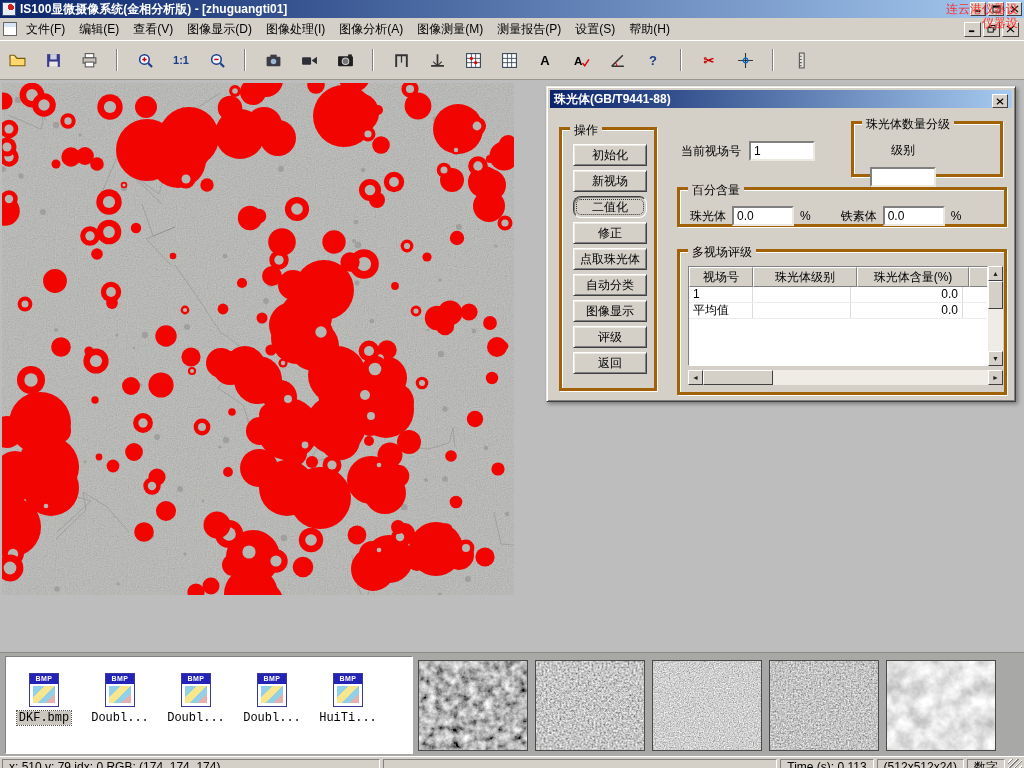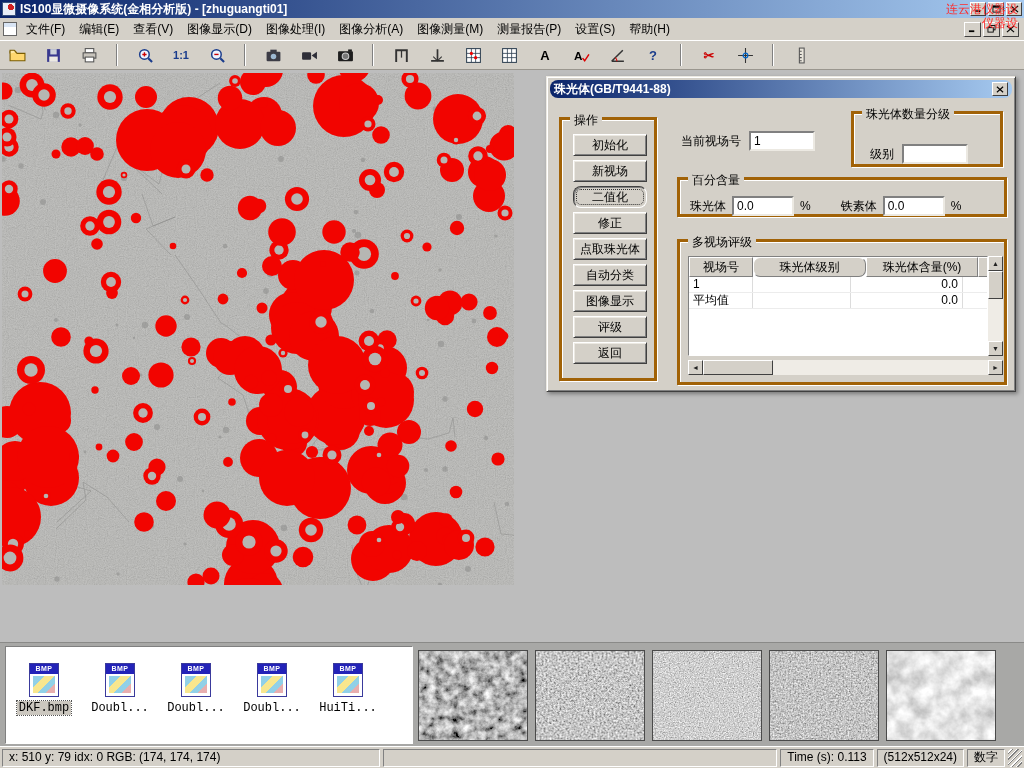--- a/index.html
+++ b/index.html
@@ -23,57 +23,57 @@
   .menubar{height:22px;background:#d4d0c8;display:flex;align-items:center;padding:0 3px;position:relative;}
   .mdi-icon{width:14px;height:14px;margin-right:2px;background:#fff;border:1px solid #666;
     background:linear-gradient(180deg,#d8e4f4 0 4px,#fff 4px);}
   .menu-item{padding:3px 7px;font-size:12px;white-space:nowrap;}
   .mdi-controls{margin-left:auto;display:flex;gap:2px;padding-right:2px;}
   .mdi-btn{width:17px;height:15px;background:#d4d0c8;border:1px solid;border-color:#fff #404040 #404040 #fff;
     display:flex;align-items:center;justify-content:center;padding:0;}
   .mdi-btn svg{width:9px;height:8px;}
 
   
-  .toolbar{height:30px;background:#d4d0c8;display:flex;align-items:center;padding:2px 4px;
+  .toolbar{height:40px;background:#d4d0c8;display:flex;align-items:center;padding:2px 4px;
     border-top:1px solid #fff;border-bottom:1px solid #9a968e;gap:10px;}
   .tb-btn{width:26px;height:25px;background:transparent;border:1px solid #d4d0c8;display:flex;align-items:center;justify-content:center;padding:0;}
   .tb-btn svg{width:17px;height:17px;}
   .tglyph{font-weight:bold;font-size:11px;font-family:"Liberation Sans",sans-serif;}
   .tb-sep{width:2px;height:22px;border-left:1px solid #808080;border-right:1px solid #fff;margin:0 4px;}
 
   
   .workspace{position:relative;height:572px;background:#bdbdbd;overflow:hidden;}
   .metal{position:absolute;left:2px;top:3px;display:block;background:#b6b6b3;}
 
   
   .dialog{position:absolute;left:546px;top:6px;width:470px;height:316px;background:#d4d0c8;
     border:1px solid;border-color:#ece9e2 #404040 #404040 #ece9e2;
     box-shadow:inset 1px 1px 0 #fff, inset -1px -1px 0 #808080, 2px 2px 4px rgba(0,0,0,.35);padding:3px;}
-  .dlg-title{height:18px;background:linear-gradient(90deg,#0a246a,#a6caf0);display:flex;align-items:center;
-    color:#fff;font-size:12px;font-weight:bold;padding:0 4px;border-radius:8px;}
+  .dlg-title{height:18px;background:linear-gradient(90deg,#0a246a,#a6caf0);display:flex;align-items:flex-end;
+    color:#fff;font-size:12px;font-weight:bold;padding:0 4px;}
   .dlg-close{margin-left:auto;width:16px;height:14px;background:#d4d0c8;border:1px solid;border-color:#fff #404040 #404040 #fff;
     display:flex;align-items:center;justify-content:center;padding:0;}
   .dlg-close svg{width:8px;height:7px;}
 
   .group{position:absolute;border:3px solid #a16207;box-shadow:inset 1px 1px 0 #fff, 1px 1px 0 #fff;}
   .legend{position:absolute;top:-8px;left:8px;background:#d4d0c8;padding:0 4px;font-size:12px;white-space:nowrap;}
 
   .op-group{left:12px;top:40px;width:98px;height:264px;}
   .op-buttons{position:absolute;left:11px;top:14px;display:flex;flex-direction:column;gap:4px;}
   .op-btn{width:74px;height:22px;font-size:12px;background:#d4d0c8;border:1px solid;
     border-color:#fff #404040 #404040 #fff;box-shadow:inset 1px 1px 0 #ece9e2, inset -1px -1px 0 #808080;
     white-space:nowrap;overflow:hidden;padding:0;font-family:inherit;}
   .op-btn.pressed{border-color:#404040 #fff #fff #404040;box-shadow:inset 1px 1px 0 #808080;outline:1px dotted #333;outline-offset:-4px;border-radius:8px;}
 
   .current-field{position:absolute;left:134px;top:54px;display:flex;align-items:center;gap:8px;}
   .inp{height:20px;background:#fff;border:2px solid;border-color:#808080 #ece9e2 #ece9e2 #808080;
     font-size:12px;padding:0 3px;font-family:inherit;}
 
   .grade-group{left:304px;top:34px;width:152px;height:56px;}
-  .grade-row{position:absolute;left:16px;top:30px;display:flex;align-items:center;gap:8px;}
+  .grade-row{position:absolute;left:16px;top:18px;display:flex;align-items:center;gap:8px;flex-direction:column;}
 
   .pct-group{left:130px;top:100px;width:330px;height:40px;}
   .pct-row{position:absolute;left:10px;top:16px;display:flex;align-items:center;gap:6px;}
   .fer-lbl{margin-left:24px;}
 
   .multi-group{left:130px;top:162px;width:330px;height:146px;}
   .tbl{position:absolute;left:8px;top:14px;width:300px;height:100px;background:#fff;
     border:1px solid;border-color:#808080 #fff #fff #808080;overflow:hidden;}
   .tbl-head{display:flex;height:20px;}
   .th{background:#d4d0c8;border:1px solid;border-color:#fff #808080 #808080 #fff;font-size:12px;
@@ -787,21 +787,21 @@
           <input class="inp" style="width: 62px;" value="0.0">
           <span>%</span>
         </div>
       </div>
 
       <div class="group multi-group">
         <span class="legend">多视场评级</span>
         <div class="tbl">
           <div class="tbl-head" id="tbl-head">
               <div class="th" style="width: 64px;">视场号</div>
-              <div class="th" style="width: 113px; border-radius: 7px;">珠光体级别</div>
+              <div class="th" style="width: 104px;">珠光体级别</div>
               <div class="th" style="width: 112px;">珠光体含量(%)</div>
               <div class="th" style="width: 60px;">铁素</div>
             </div>
           <div id="tbl-body">
               <div class="tr">
                 <div class="td" style="width: 64px;">1</div>
                 <div class="td" style="width: 98px;"></div>
                 <div class="td num" style="width: 112px;">0.0</div>
                 <div class="td" style="width: 60px;"></div>
               </div>

